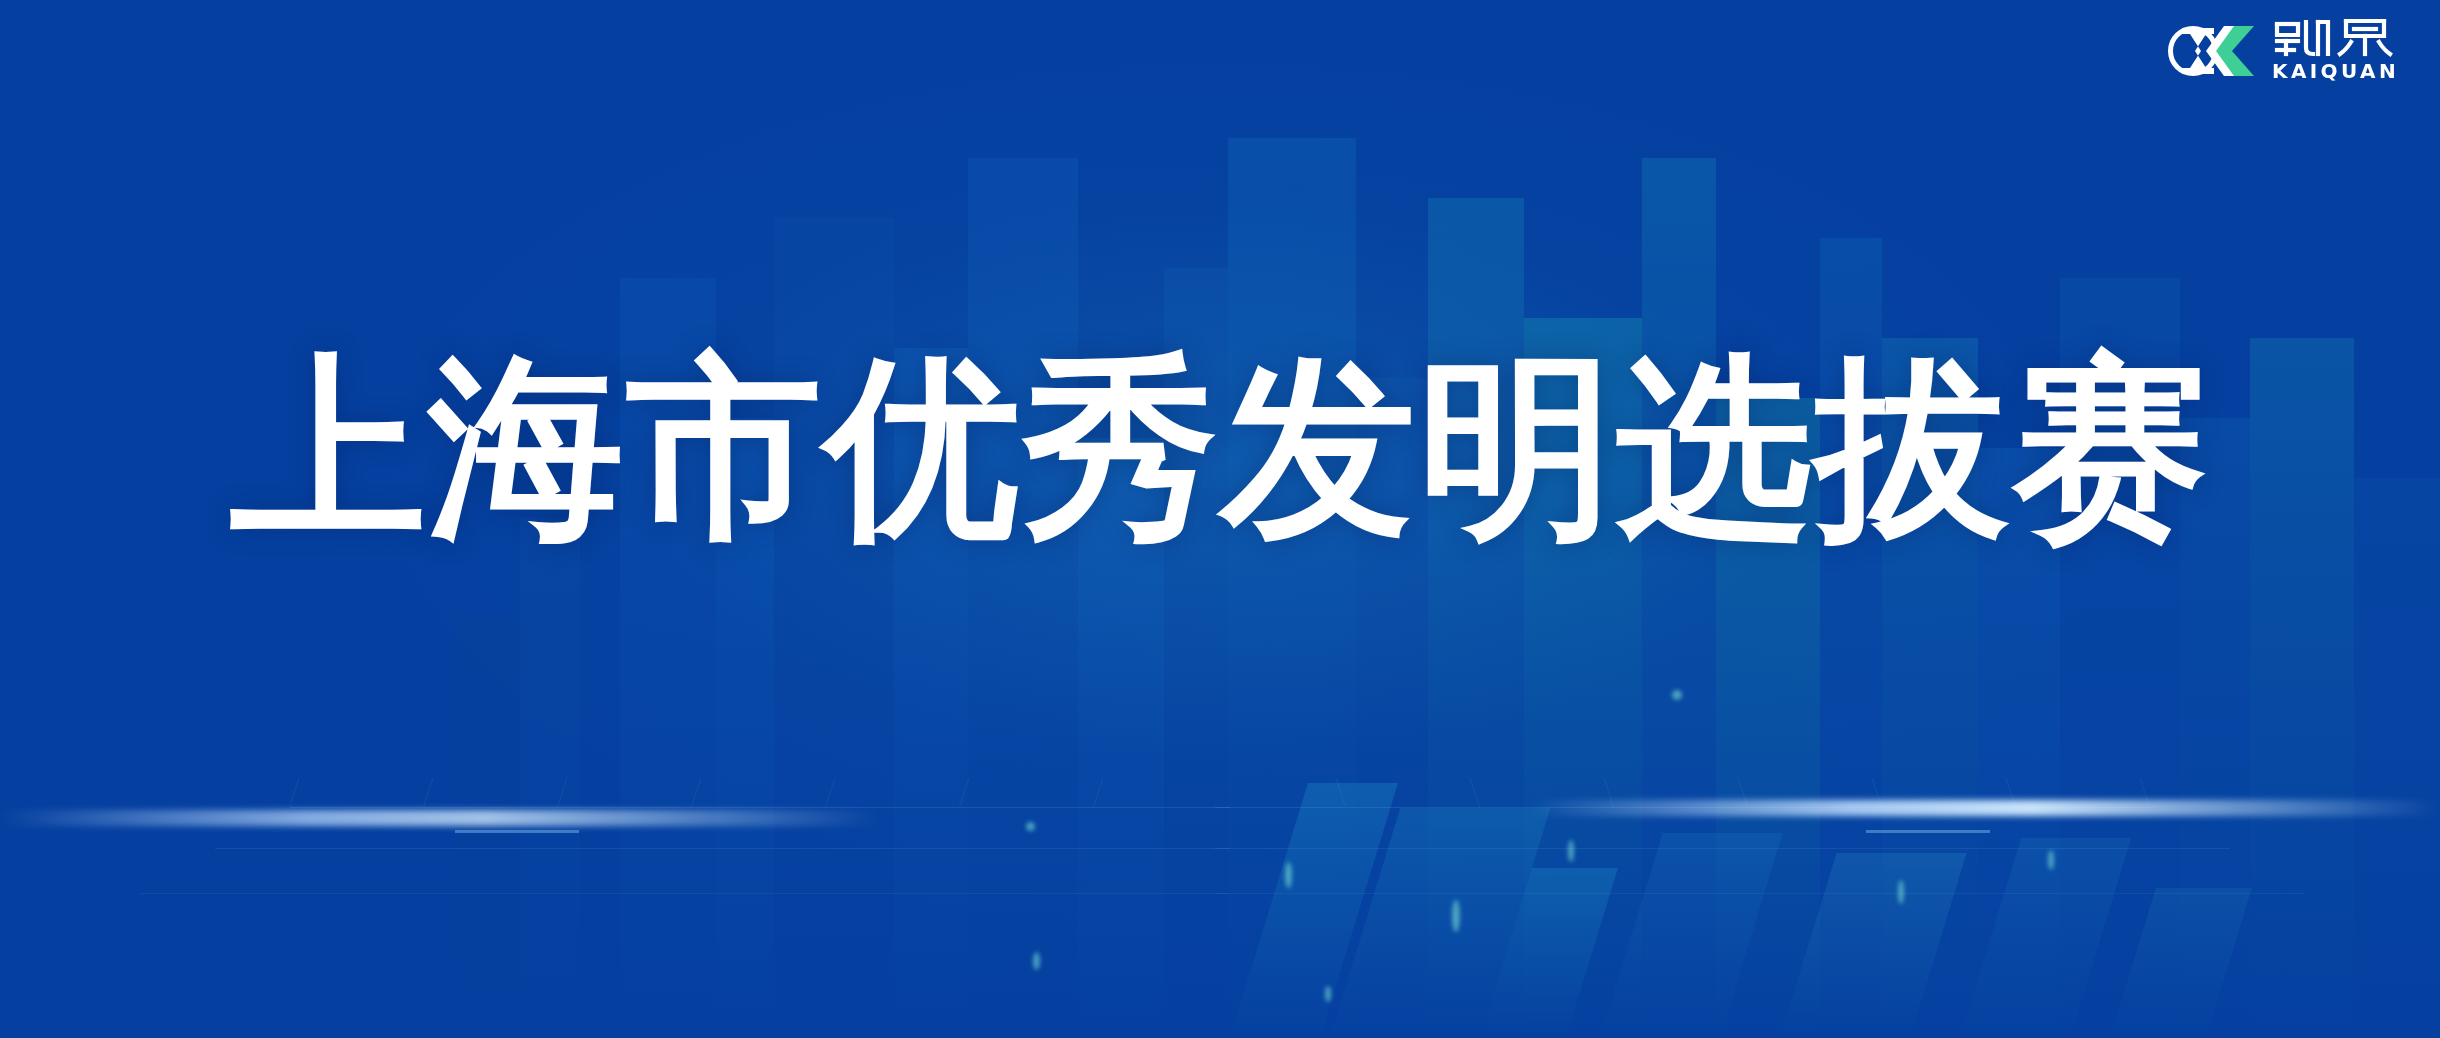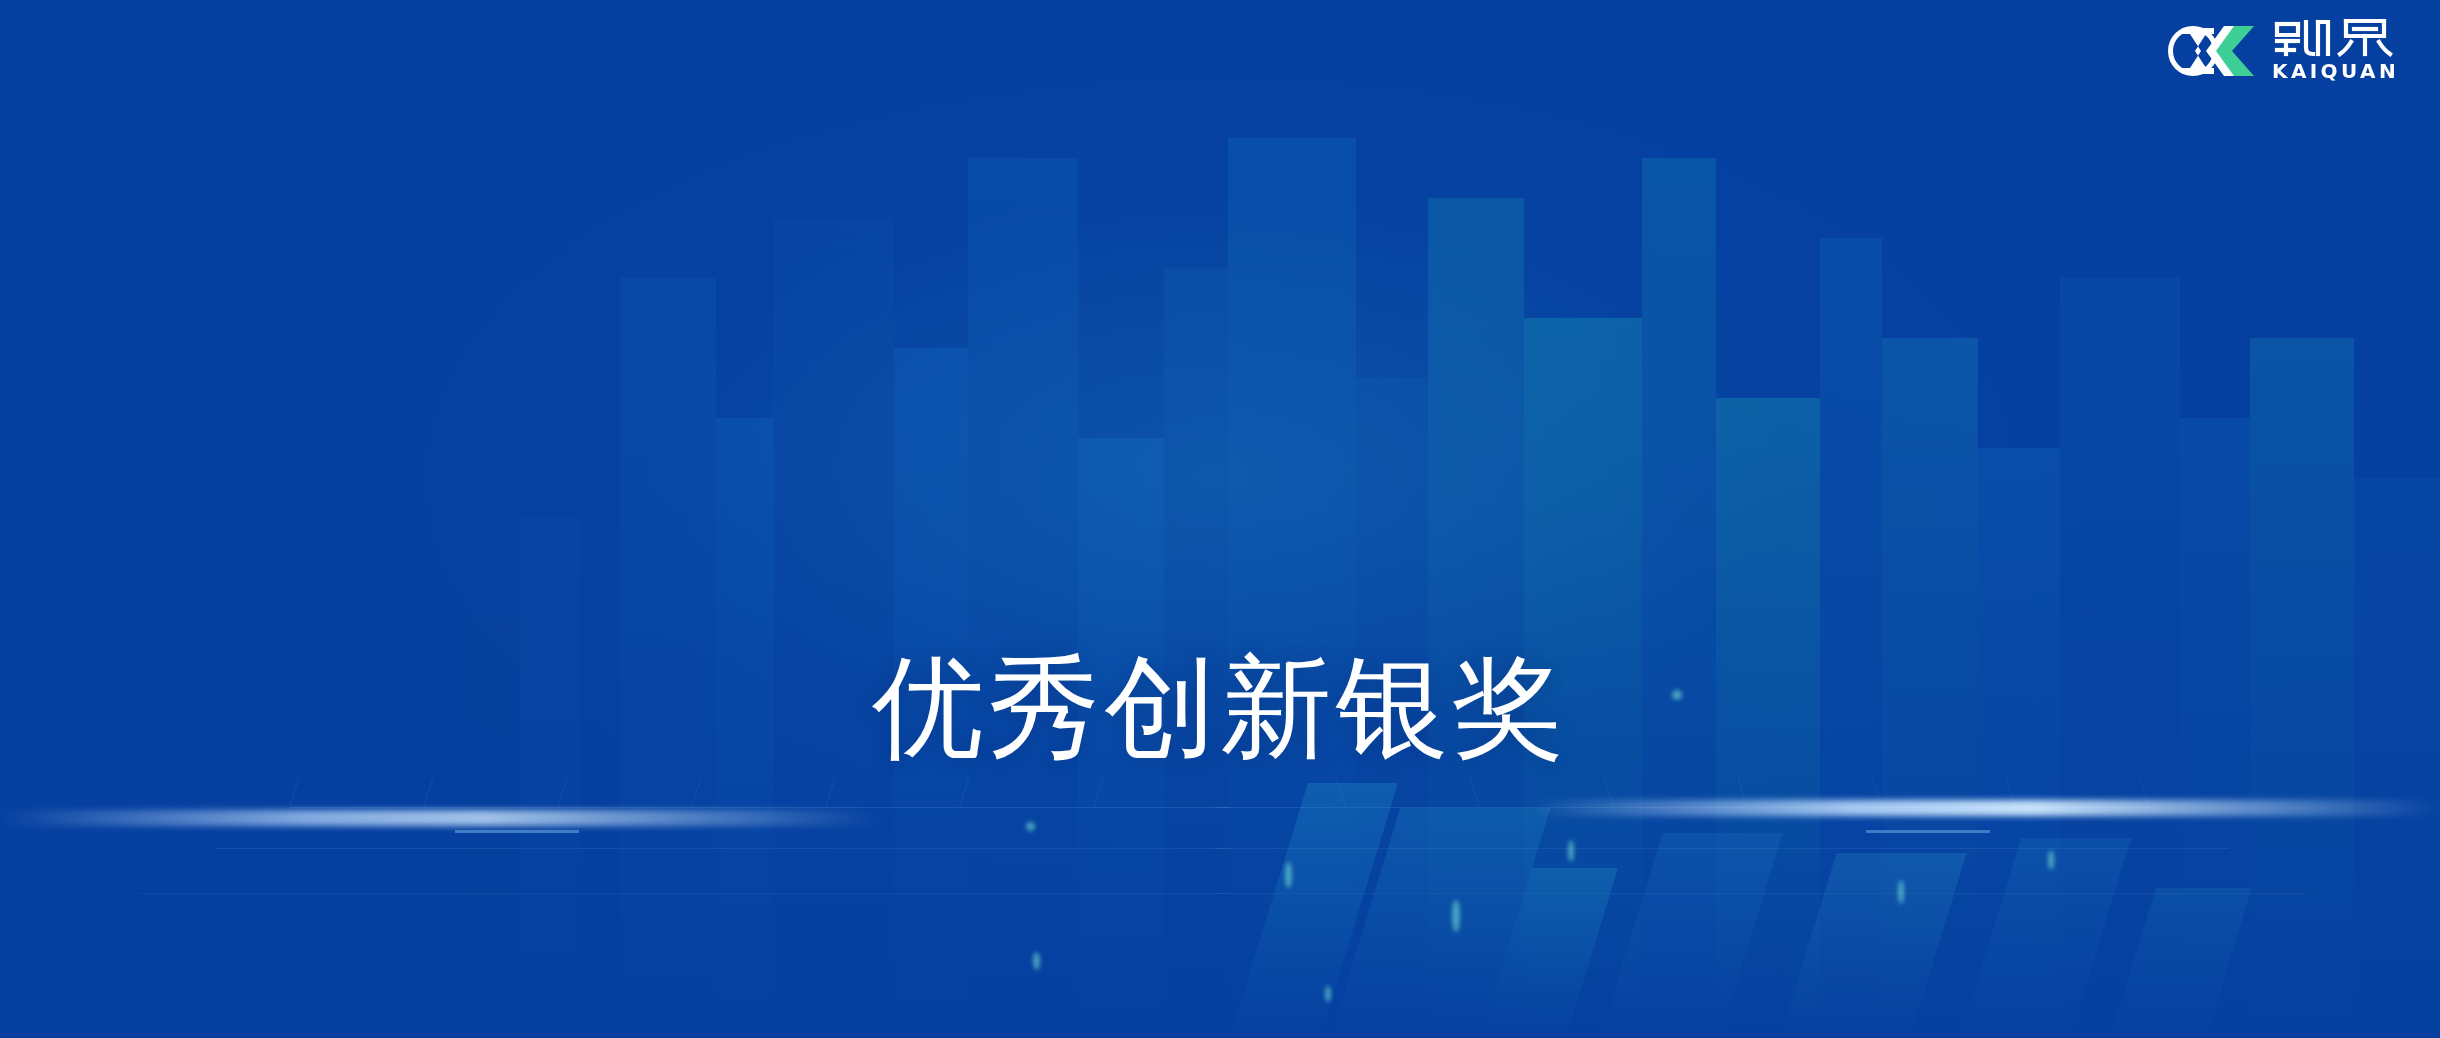--- a/index.html
+++ b/index.html
@@ -159,21 +159,21 @@
       <div class="glowdot" style="left: 1026px; top: 822px; width: 9px; height: 9px;"></div>
       <div class="glowdot" style="left: 2048px; top: 850px; width: 6px; height: 20px;"></div>
     </div>
 
   <div class="bg-layer" id="hairs">
       <div class="hairline" style="left: 455px; top: 830px; width: 124px;"></div>
       <div class="hairline" style="left: 1866px; top: 830px; width: 124px;"></div>
     </div>
 
   <div class="content">
-    <div class="subtitle">优秀创新银奖</div>
+    <div class="title">上海市优秀发明选拔赛</div>
   </div>
 
   <div class="logo">
     <svg class="logo-mark" viewBox="0 0 94 70">
 
       <circle cx="31" cy="35" r="22.5" fill="none" stroke="#ffffff" stroke-width="5"></circle>
 
       <path d="M20 12 H52 V18 H44 L33 35 L44 52 H52 V58 H20 V52 H28 L39 35 L28 18 H20 Z" fill="#ffffff"></path>
 
       <path d="M62 10 H82 L60 35 L82 60 H62 L44 35 Z" fill="#ffffff"></path>

